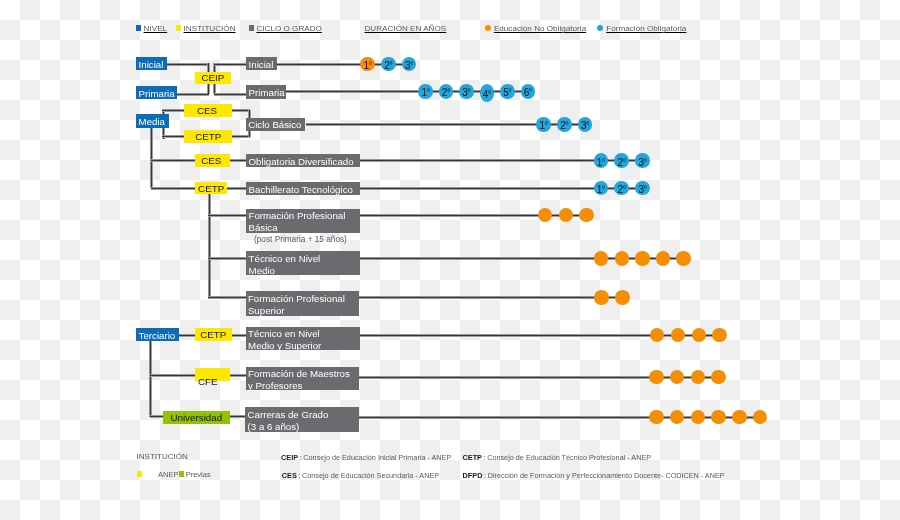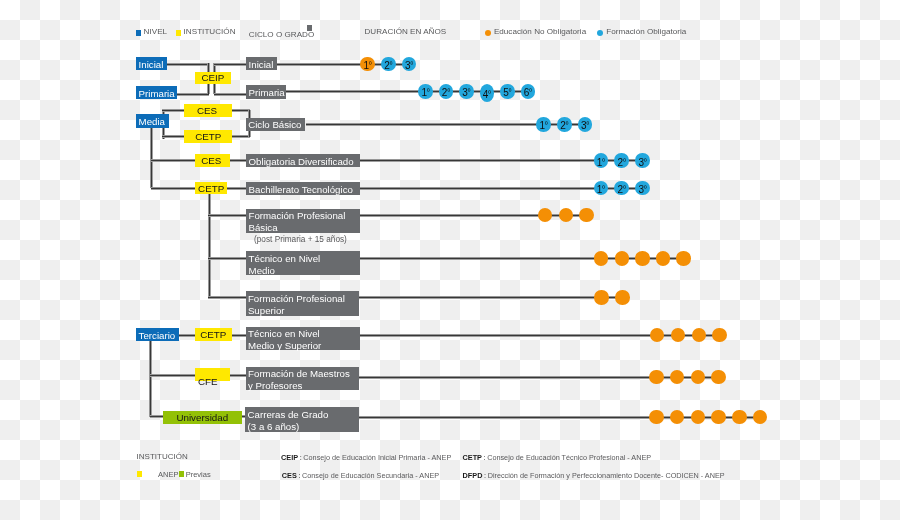--- a/index.html
+++ b/index.html
@@ -10,21 +10,21 @@
     background-color:#ffffff;
     background-image:
       linear-gradient(45deg,#efefef 25%,transparent 25%,transparent 75%,#efefef 75%),
       linear-gradient(45deg,#efefef 25%,transparent 25%,transparent 75%,#efefef 75%);
     background-size:40px 40px;
     background-position:0 0,20px 20px;
   }
   #stage{position:relative;width:900px;height:520px;}
 
   
-  .lg-item{position:absolute;display:flex;align-items:flex-end;height:11px;}
+  .lg-item{position:absolute;display:flex;align-items:flex-start;height:11px;text-decoration:underline;}
   .lg-sq{width:5px;height:6.2px;margin-right:2.6px;flex:0 0 auto;}
   .lg-ci{width:6px;height:6px;border-radius:50%;margin-right:3px;flex:0 0 auto;}
   .lg-tx{font-size:8.1px;color:#58595b;white-space:nowrap;letter-spacing:.02px;line-height:8.5px;}
 
   
   .node{position:absolute;box-sizing:border-box;display:flex;align-items:center;
         white-space:nowrap;}
   .blue{background:#0c6cb8;color:#ffffff;padding-left:2.6px;font-size:9.7px;}
   .blue>span{display:block;transform:translateY(1.3px);}
   .yellow{background:#ffe800;color:#151515;justify-content:center;font-size:9.8px;}
@@ -63,21 +63,21 @@
 <div id="stage">
 
 <div class="lg-item" style="left:136.0px;top:25.3px;">
       <span class="lg-sq" style="background:#0c6cb8"></span>
       <span class="lg-tx">NIVEL</span>
     </div>
 <div class="lg-item" style="left:176.0px;top:25.3px;">
       <span class="lg-sq" style="background:#ffe800"></span>
       <span class="lg-tx">INSTITUCIÓN</span>
     </div>
-<div class="lg-item" style="left:248.8px;top:25.3px;flex-direction:column;">
+<div class="lg-item" style="left:248.8px;top:25.3px;">
       <span class="lg-sq" style="background:#696b6e"></span>
       <span class="lg-tx">CICLO O GRADO</span>
     </div>
 <div class="lg-item" style="left:364.5px;top:25.3px;">
       <span class="lg-tx">DURACIÓN EN AÑOS</span>
     </div>
 <div class="lg-item" style="left:484.9px;top:25.3px;">
       <span class="lg-ci" style="background:#f48f05"></span>
       <span class="lg-tx">Educación No Obligatoria</span>
     </div>
@@ -153,21 +153,21 @@
     </div>
 <div class="node yellow" style="left:195.1px;top:181.8px;width:32.2px;height:12.6px;">
       <span>CETP</span>
     </div>
 <div class="node yellow" style="left:195.0px;top:327.9px;width:36.6px;height:13.0px;">
       <span>CETP</span>
     </div>
 <div class="node yellow" style="left:194.7px;top:368.0px;width:34.9px;height:13.2px;">
       <span style="transform:translateX(-4.4px);margin-top:14px;">CFE</span>
     </div>
-<div class="node green" style="left:162.8px;top:411.3px;width:79px;height:12.6px;">
+<div class="node green" style="left:162.8px;top:411.3px;width:67px;height:12.6px;">
       <span>Universidad</span>
     </div>
 
 <div class="node grey one" style="left:246.2px;top:56.9px;width:30.6px;height:13.3px;">
       <span><span>Inicial</span></span>
     </div>
 <div class="node grey one" style="left:246.2px;top:85.4px;width:40.2px;height:13.3px;">
       <span><span>Primaria</span></span>
     </div>
 <div class="node grey one" style="left:245.8px;top:118.2px;width:59.7px;height:12.4px;">

